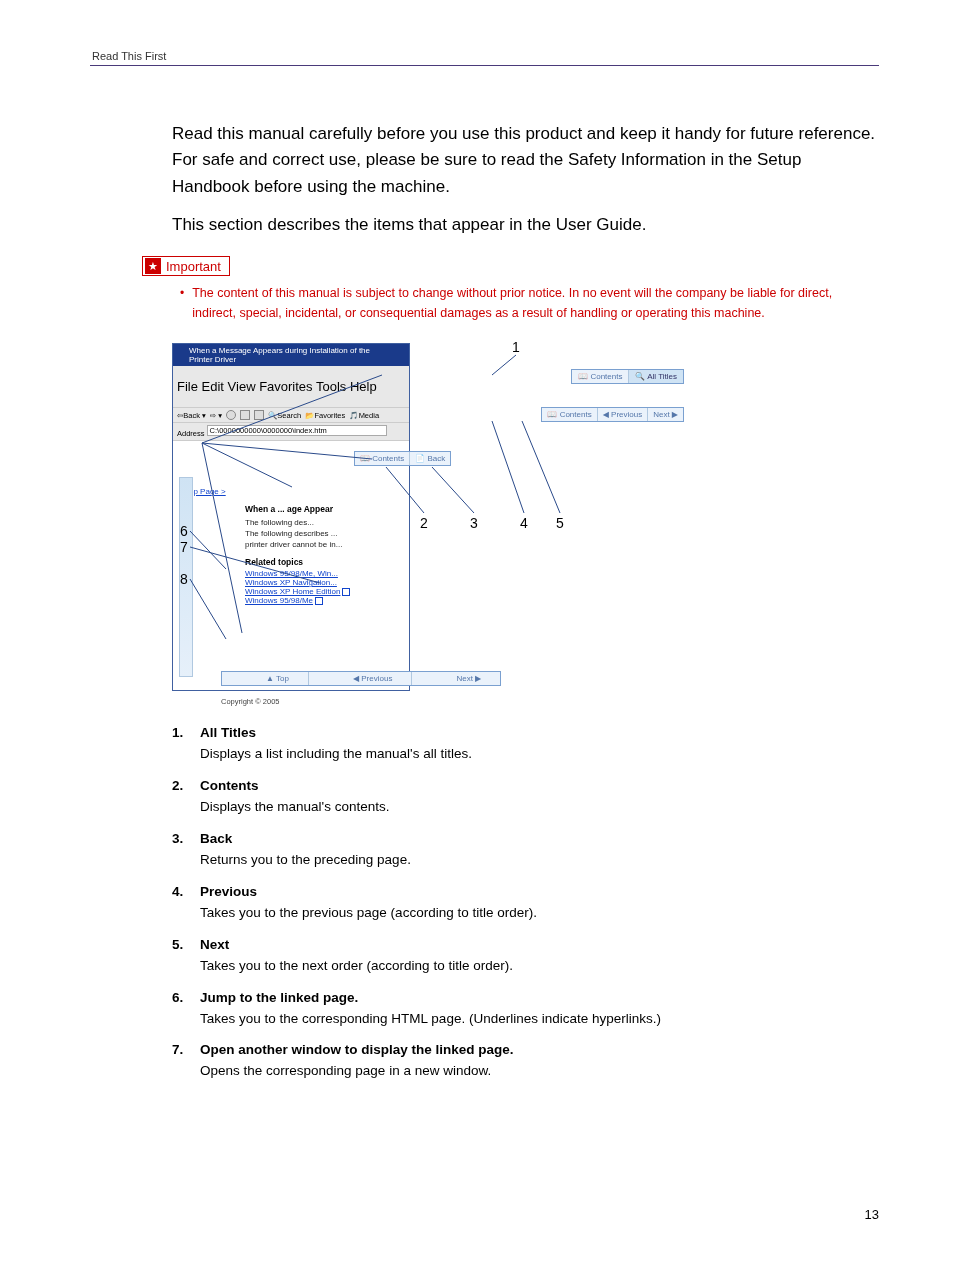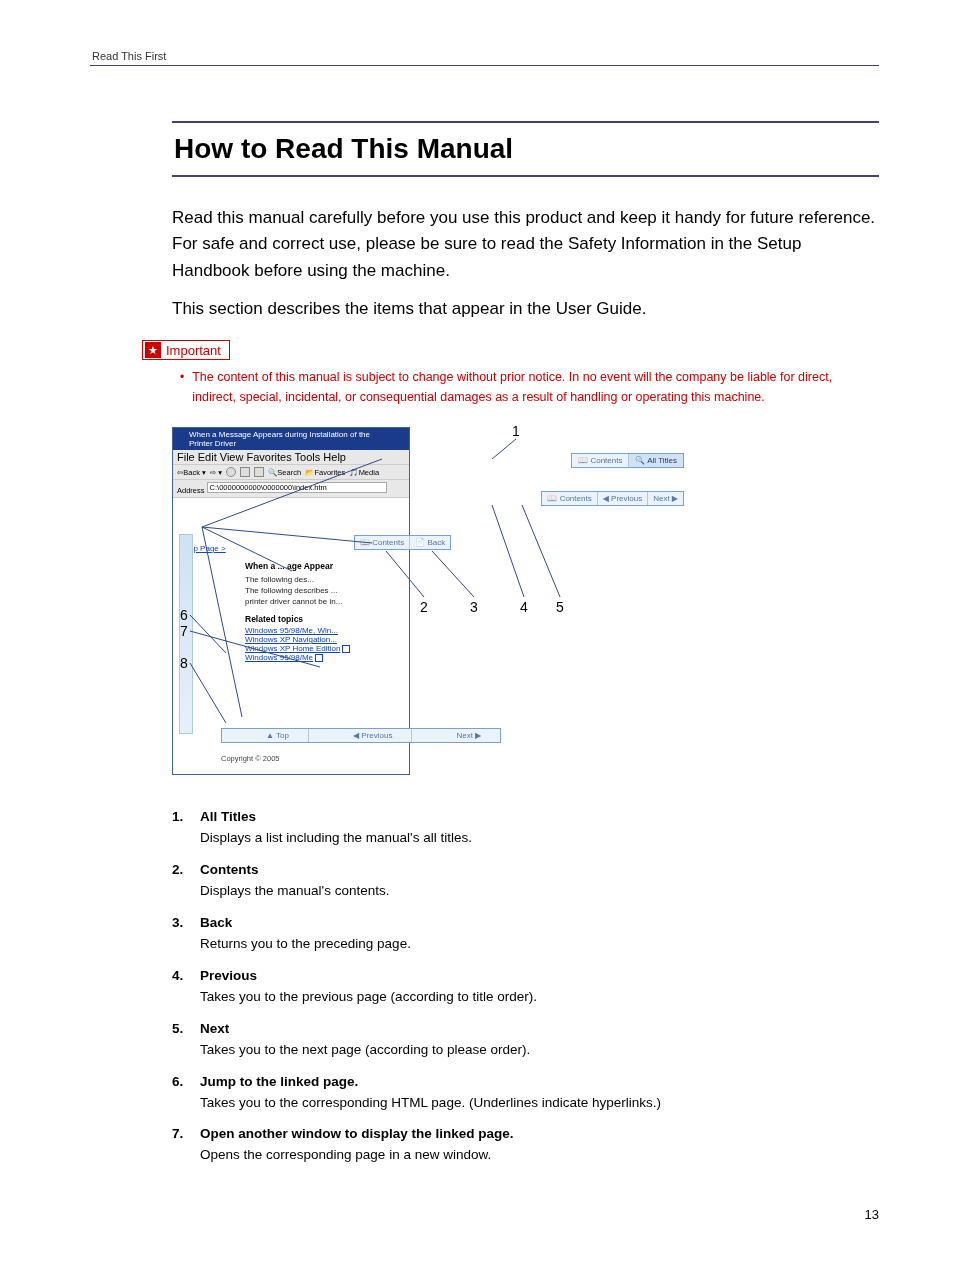--- a/index.html
+++ b/index.html
@@ -106,22 +106,22 @@
     font-size: 8px;
   }
   .titlebar {
     background: #1a3a8a;
     color: #fff;
     font-size: 8px;
     padding: 2px 16px;
   }
   .menubar {
     background: #e8e8e8;
-    padding: 1px 4px;
-    font-size: 11px;
+    padding: 13px 4px;
+    font-size: 13px;
     color: #000;
     border-bottom: 1px solid #ccc;
   }
   .toolbar {
     background: #e8e8e8;
     padding: 2px 4px;
     font-size: 7.5px;
     display: flex;
     align-items: center;
     gap: 4px;
@@ -254,21 +254,20 @@
     font-size: 13px;
   }
 </style>
 </head>
 <body>
 
 <div class="running-head">Read This First</div>
 <div class="top-rule"></div>
 
 <div class="content">
-  <h1 class="main-title">How to Read This Manual</h1>
 
 
   <p class="body-text">Read this manual carefully before you use this product and keep it handy for future reference. For safe and correct use, please be sure to read the Safety Information in the Setup Handbook before using the machine.</p>
   <p class="body-text">This section describes the items that appear in the User Guide.</p>
 
   <div class="important-box">
     <span class="important-star">★</span>
     <span class="important-label">Important</span>
   </div>
   <div class="important-bullet">
@@ -377,21 +376,21 @@
       <span class="desc">Returns you to the preceding page.</span>
     </li>
     <li>
       <span class="num">4.</span>
       <span class="term">Previous</span>
       <span class="desc">Takes you to the previous page (according to title order).</span>
     </li>
     <li>
       <span class="num">5.</span>
       <span class="term">Next</span>
-      <span class="desc">Takes you to the next page (according to please order).</span>
+      <span class="desc">Takes you to the next order (according to title order).</span>
     </li>
     <li>
       <span class="num">6.</span>
       <span class="term">Jump to the linked page.</span>
       <span class="desc">Takes you to the corresponding HTML page. (Underlines indicate hyperlinks.)</span>
     </li>
     <li>
       <span class="num">7.</span>
       <span class="term">Open another window to display the linked page.</span>
       <span class="desc">Opens the corresponding page in a new window.</span>

